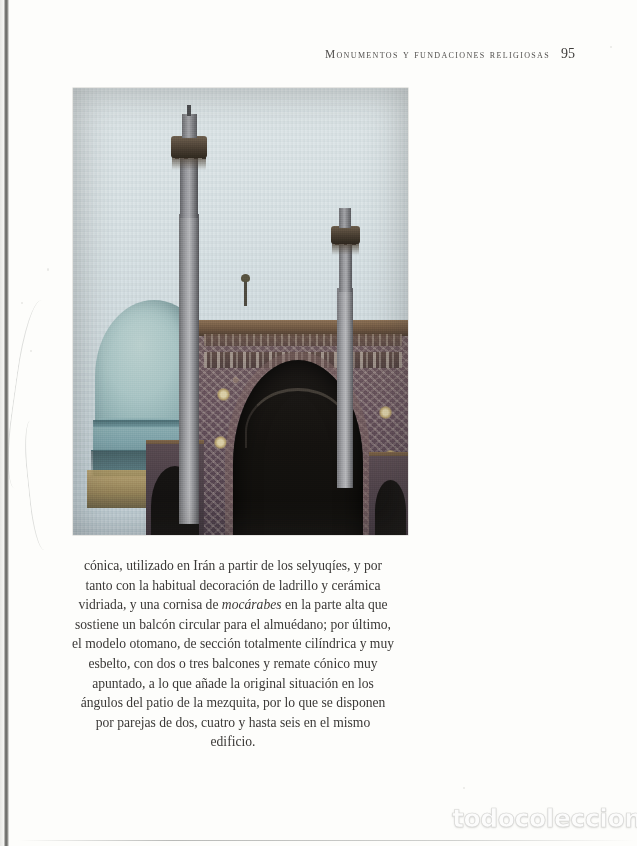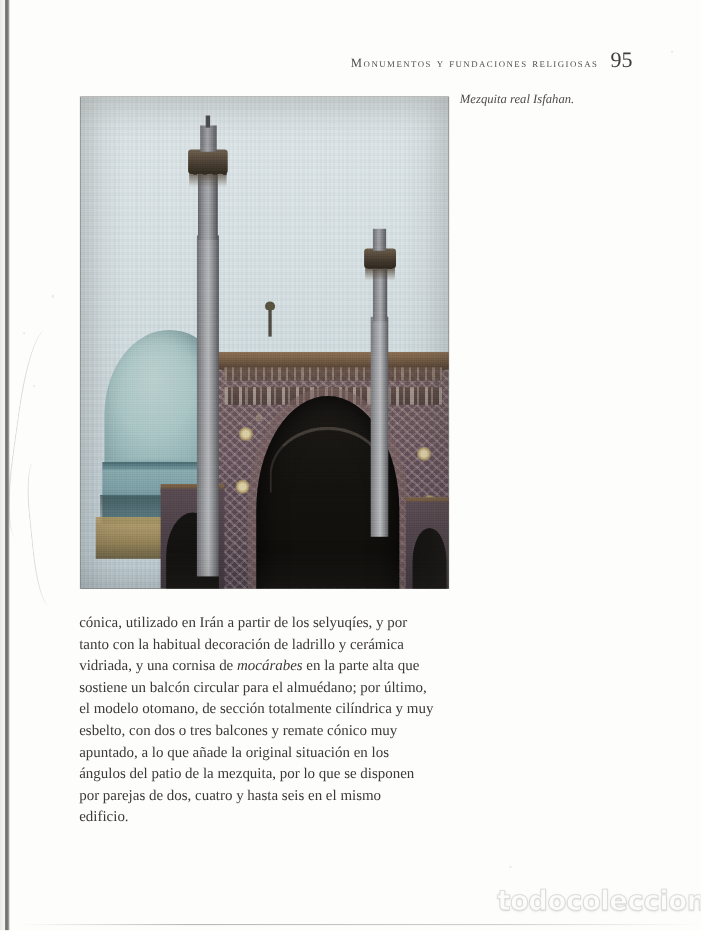--- a/index.html
+++ b/index.html
@@ -75,21 +75,21 @@
     color: #4a4846;
   }
   .running-head .rh-title {
     font-variant: small-caps;
     font-size: 11.5px;
     letter-spacing: 1.35px;
     color: #514f4d;
     text-align: right;
   }
   .running-head .rh-folio {
-    font-size: 20px;
+    font-size: 14px;
     letter-spacing: 0;
     margin-left: 11px;
     color: #3f3d3b;
     margin-top: 45px;
   }
 
   
   #plate {
     position: absolute;
     left: 73px;
@@ -336,21 +336,21 @@
 
   
   .bodycol {
     position: absolute;
     left: 72px;
     top: 556px;
     width: 322px;
     font-size: 13.6px;
     line-height: 19.6px;
     color: #3b3937;
-    text-align: left;
+    text-align: center;
   }
   .bodycol p { margin: 0; }
   .bodycol p.indent { text-indent: 18px; }
   .bodycol i { font-style: italic; }
 
   
   .watermark {
     position: absolute;
     left: 452px;
     top: 804px;
@@ -431,21 +431,20 @@
     <div class="ph-layer ph-min-r-balc"></div>
     <div class="ph-layer ph-min-r-cap"></div>
 
     <div class="ph-layer ph-finial"></div>
     <div class="ph-layer ph-finial-knob"></div>
 
     <div class="ph-layer ph-vignette"></div>
     <div class="ph-layer ph-grain"></div>
   </div>
 
-  <div class="plate-caption">Mezquita real Isfahan.</div>
 
   <div class="bodycol">
     <p><span>cónica, utilizado en Irán a partir de los selyuqíes, y por tanto con la habitual decoración de ladrillo y cerámica vidriada, y una cornisa de </span><i>mocárabes</i><span> en la parte alta que sostiene un balcón circular para el almuédano; por último, el modelo otomano, de sección totalmente cilíndrica y muy esbelto, con dos o tres balcones y remate cónico muy apuntado, a lo que añade la original situación en los ángulos del patio de la mezquita, por lo que se disponen por parejas de dos, cuatro y hasta seis en el mismo edificio.</span></p>
   </div>
 
   <div class="watermark">todocoleccion</div>
 
 </div>
 
 </body></html>

